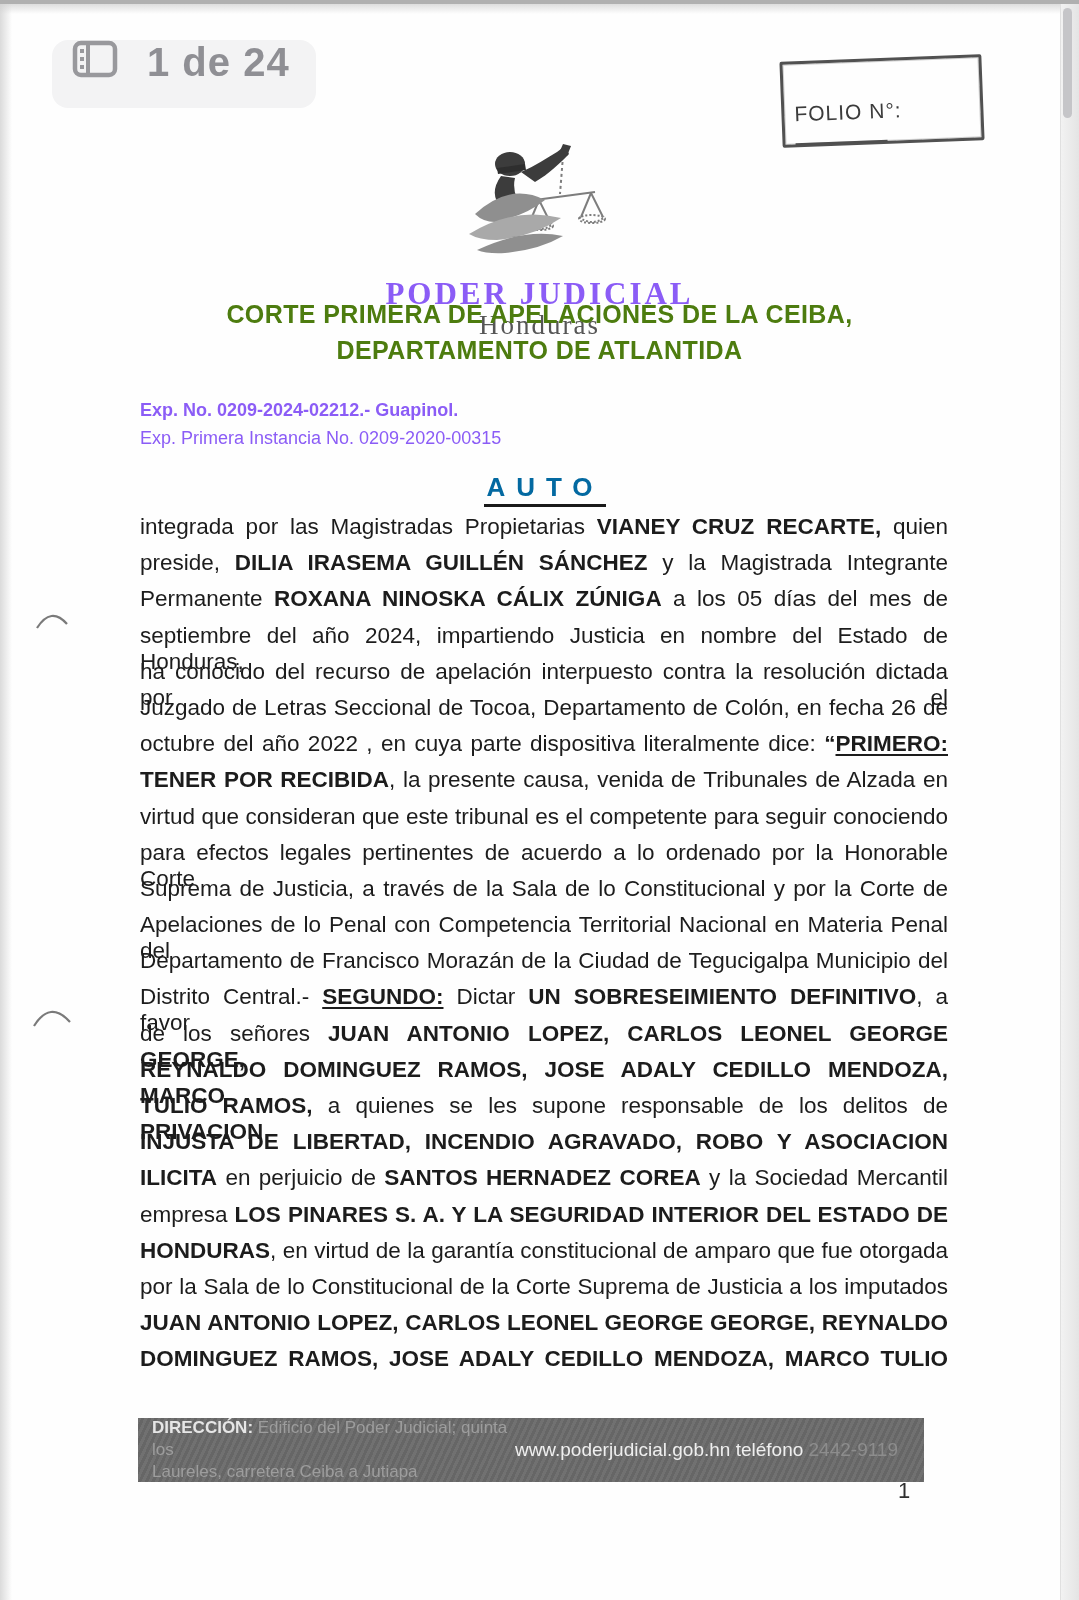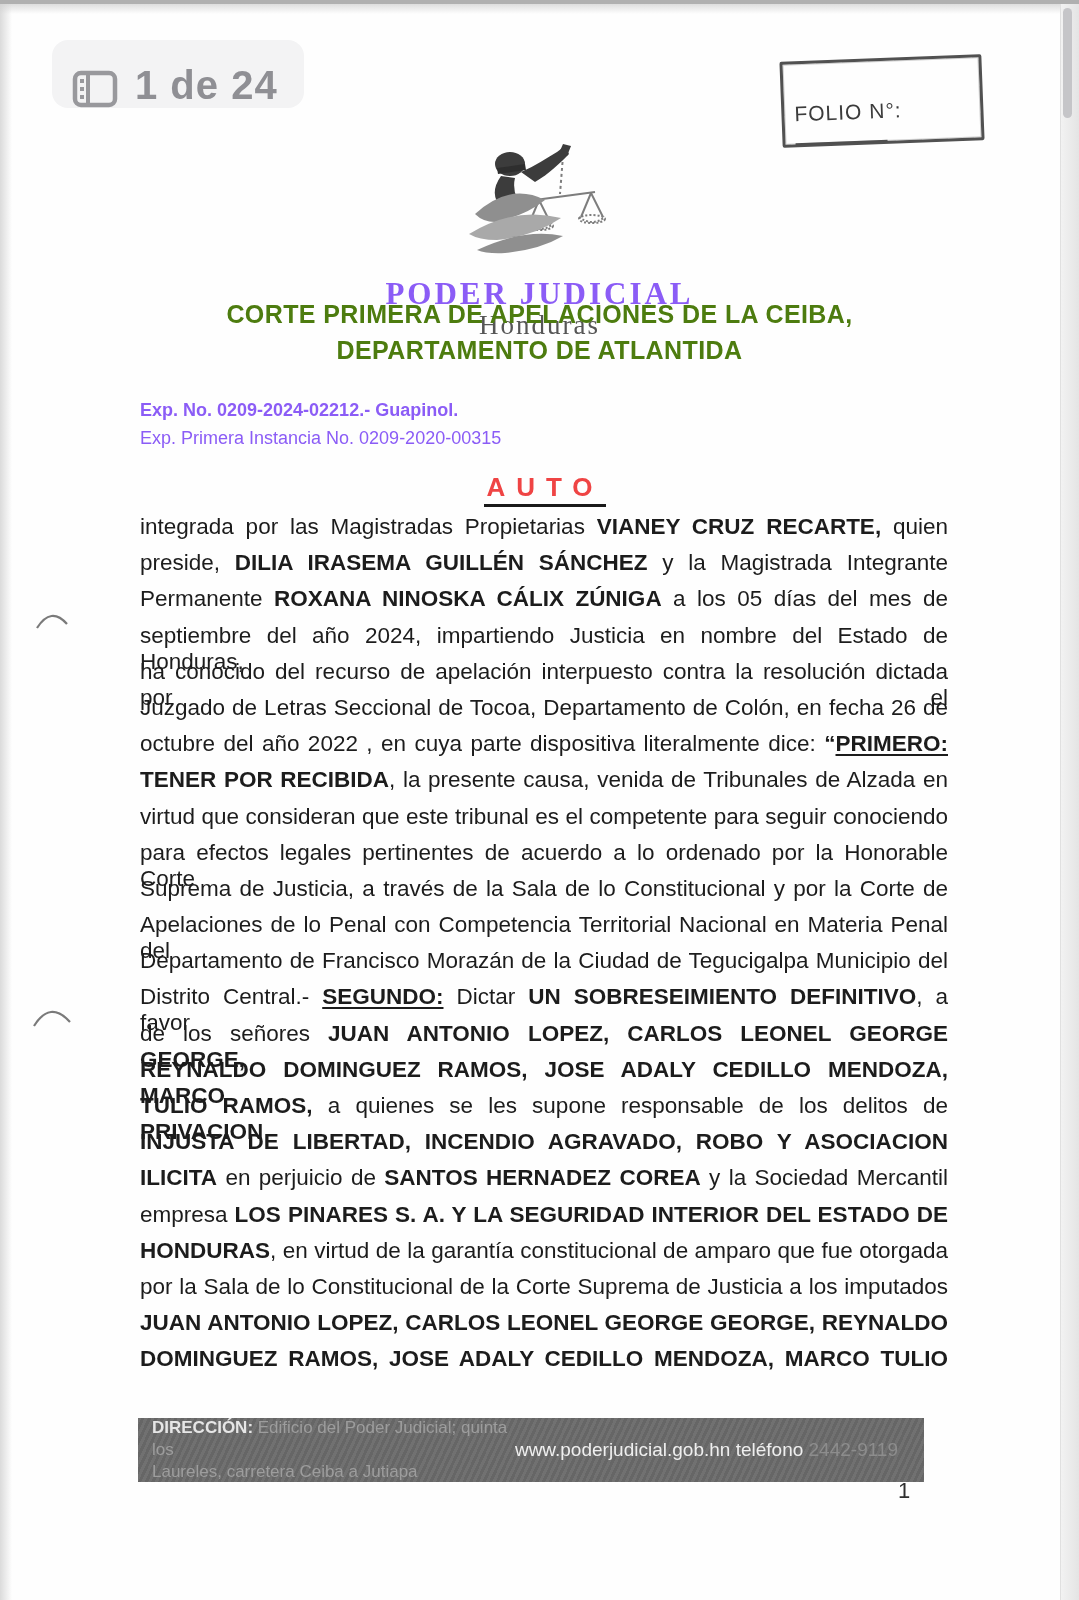--- a/index.html
+++ b/index.html
@@ -10,22 +10,22 @@
   .top-edge{position:absolute;left:0;top:0;width:1079px;height:4px;background:#b0b0b0;}
   .top-edge-shadow{position:absolute;left:0;top:4px;width:1079px;height:10px;
     background:linear-gradient(to bottom,rgba(160,160,160,.35),rgba(160,160,160,0));}
   .left-edge{position:absolute;left:0;top:4px;width:12px;height:1596px;
     background:linear-gradient(to right,#d2d2d2,rgba(255,255,255,0));opacity:.8;}
   .right-edge{position:absolute;right:0;top:4px;width:18px;height:1596px;
     background:linear-gradient(to right,#f2f2f2,#e4e4e4);border-left:1px solid #e0e0e0;}
   .scroll-thumb{position:absolute;left:1063px;top:8px;width:9px;height:110px;border-radius:5px;
     background:#c5c5c8;}
 
-  .page-badge{position:absolute;left:52px;top:40px;height:68px;display:flex;align-items:flex-end;
-    gap:17px;padding:0 26px 0 20px;border-radius:16px;background:#f3f3f4;}
+  .page-badge{position:absolute;left:52px;top:40px;height:68px;display:flex;align-items:flex-start;
+    gap:29px;padding:0 26px 0 20px;border-radius:16px;background:#f3f3f4;}
   .page-badge .label{font-size:40px;font-weight:700;color:#8f8f94;letter-spacing:1px;}
 
   
   .folio{position:absolute;left:781px;top:58px;width:196px;height:80px;transform:rotate(-2.2deg);
     border:3px solid #515151;border-radius:2px;box-shadow:inset 0 0 0 1px rgba(80,80,80,.25);}
   .folio .txt{position:absolute;left:10px;top:38px;font-size:21px;color:#3c3c3c;letter-spacing:1px;}
   .folio .blank{display:inline-block;width:92px;border-bottom:2px solid #4f4f4f;height:16px;
     vertical-align:baseline;}
 
   
@@ -36,21 +36,21 @@
     margin-top:-2px;}
 
   .court-title{position:absolute;left:0;top:296px;width:1079px;text-align:center;
     font-size:25px;font-weight:700;color:#4d7c0f;line-height:36px;letter-spacing:.4px;}
 
   .exp-block{position:absolute;left:140px;top:396px;font-size:18px;line-height:28px;color:#8b5cf6;}
   .exp-block .l1{font-weight:700;}
 
   .auto-heading{position:absolute;left:0;top:472px;width:1079px;text-align:center;}
   .auto-heading span{display:inline-block;font-size:26px;font-weight:700;letter-spacing:11px;
-    margin-right:-11px;border-bottom:3px solid #1a1a1a;padding:0 2px 1px 2px;color:#ef4444;}
+    margin-right:-11px;border-bottom:3px solid #1a1a1a;padding:0 2px 1px 2px;color:#0369a1;}
 
   
   .doc-body{position:absolute;left:140px;top:514px;width:808px;font-size:22.5px;color:#1c1c1c;}
   .doc-line{height:36.2px;white-space:nowrap;text-align:justify;text-align-last:justify;
     overflow:visible;}
   .doc-line span{white-space:normal;}
   .doc-line .b{font-weight:700;}
   .doc-line .u{text-decoration:underline;text-decoration-thickness:2px;text-underline-offset:3px;}
 
   

